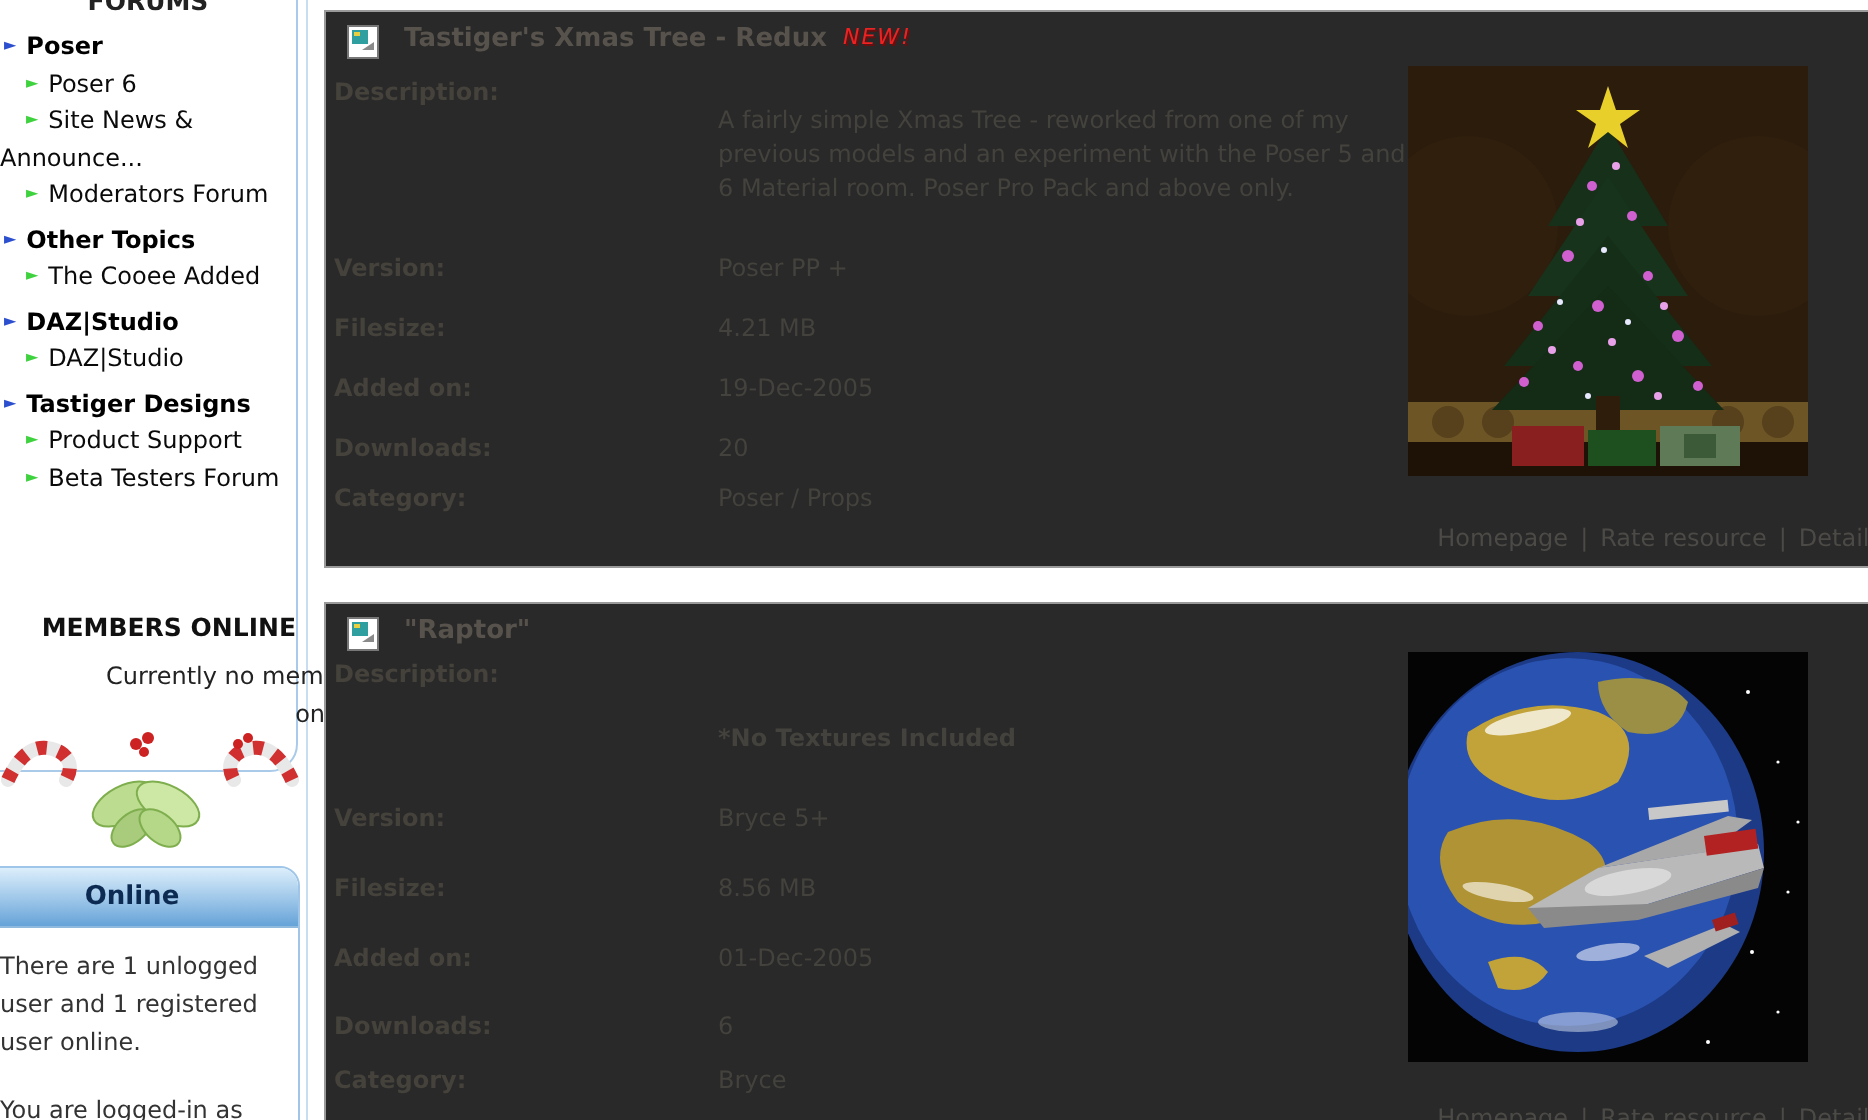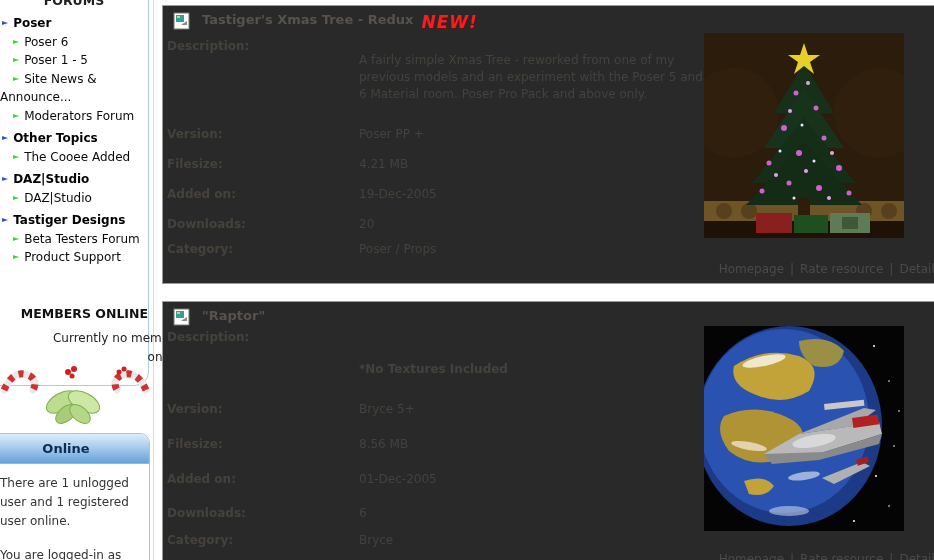--- a/index.html
+++ b/index.html
@@ -53,21 +53,21 @@
   .panel{
     position:absolute;left:162px;width:786px;background:#292929;
     border:1px solid #9a9a9a;
   }
   .panel-1{top:5px;height:277px;}
   .panel-2{top:301px;height:272px;}
   .p-head{position:absolute;left:10px;top:6px;height:20px;display:flex;align-items:flex-start;}
   .p-icon{width:18px;height:18px;margin-right:11px;}
   .p-title{font-weight:bold;font-size:13px;color:#57534c;}
   .p-badge{
-    margin-left:8px;font-weight:bold;font-style:italic;font-size:17px;color:#ee2222;
+    margin-left:8px;font-weight:normal;font-style:italic;font-size:11px;color:#ee2222;
     text-shadow:1px 1px 0 #6d0d0d;letter-spacing:1px;
   }
   .p-label{position:absolute;left:4px;font-weight:bold;color:#45423c;}
   .p-value{position:absolute;left:196px;color:#44423d;}
   .p-desc{width:348px;line-height:17px;}
   .p-bold{font-weight:bold;}
   .p-links{position:absolute;right:8px;color:#4c4a46;white-space:nowrap;}
   .p-links a{color:#4c4a46;text-decoration:none;}
   .p-links .sep{margin:0 6px;}
   .p-img{position:absolute;left:541px;width:200px;height:205px;display:block;}
@@ -76,30 +76,29 @@
 <body>
 
 <div class="box1"></div>
 <div class="col-divider"></div>
 
 <div class="forums-header">FORUMS</div>
 
 <ul class="nav">
   <li class="section"><span class="arr blue">►</span><span>Poser</span></li>
   <li class="sub"><span class="arr green">►</span><span>Poser 6</span></li>
-  <li class="sub"><span class="arr green">►</span><span>Poser 1 - 5</span></li>
   <li class="sub"><span class="arr green">►</span><span>Site News &amp; Announce...</span></li>
   <li class="sub"><span class="arr green">►</span><span>Moderators Forum</span></li>
   <li class="section"><span class="arr blue">►</span><span>Other Topics</span></li>
   <li class="sub"><span class="arr green">►</span><span>The Cooee Added</span></li>
   <li class="section"><span class="arr blue">►</span><span>DAZ|Studio</span></li>
   <li class="sub"><span class="arr green">►</span><span>DAZ|Studio</span></li>
   <li class="section"><span class="arr blue">►</span><span>Tastiger Designs</span></li>
+  <li class="sub"><span class="arr green">►</span><span>Product Support</span></li>
   <li class="sub"><span class="arr green">►</span><span>Beta Testers Forum</span></li>
-  <li class="sub"><span class="arr green">►</span><span>Product Support</span></li>
 </ul>
 
 <div class="members-h">MEMBERS ONLINE</div>
 <div class="members-t">Currently no members online.</div>
 
 <svg class="decor" viewBox="0 0 150 68">
   <g>
     <path d="M4 30 Q14 8 30 16 Q38 21 33 30" fill="none" stroke="#e8e8e8" stroke-width="7" stroke-linecap="round"></path>
     <path d="M4 30 Q14 8 30 16 Q38 21 33 30" fill="none" stroke="#d03030" stroke-width="7" stroke-linecap="butt" stroke-dasharray="5 6"></path>
   </g>

